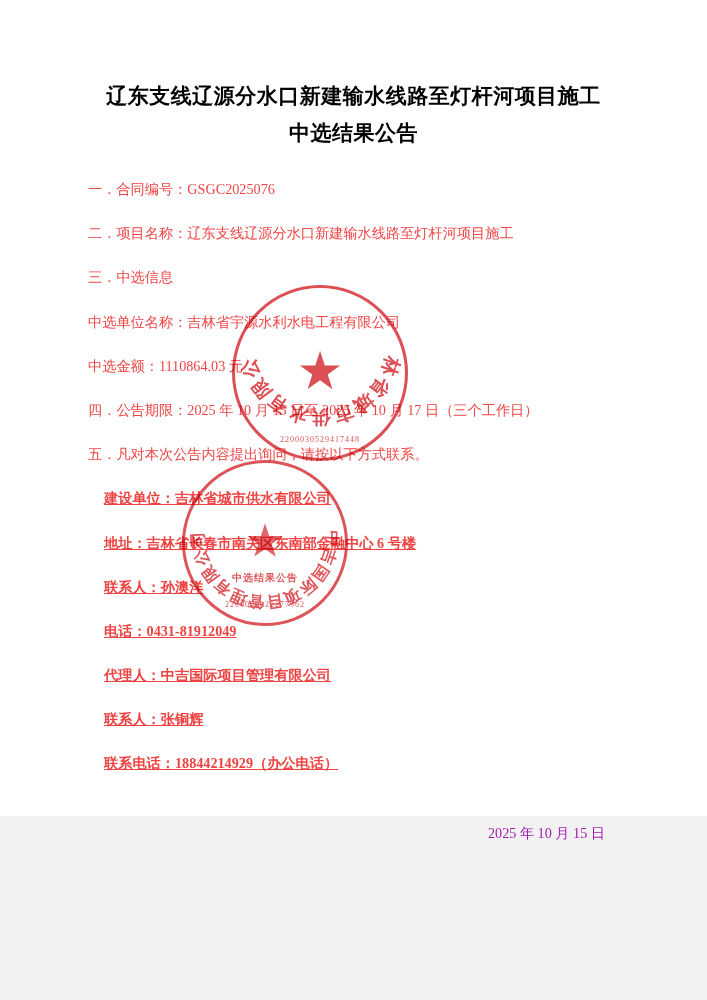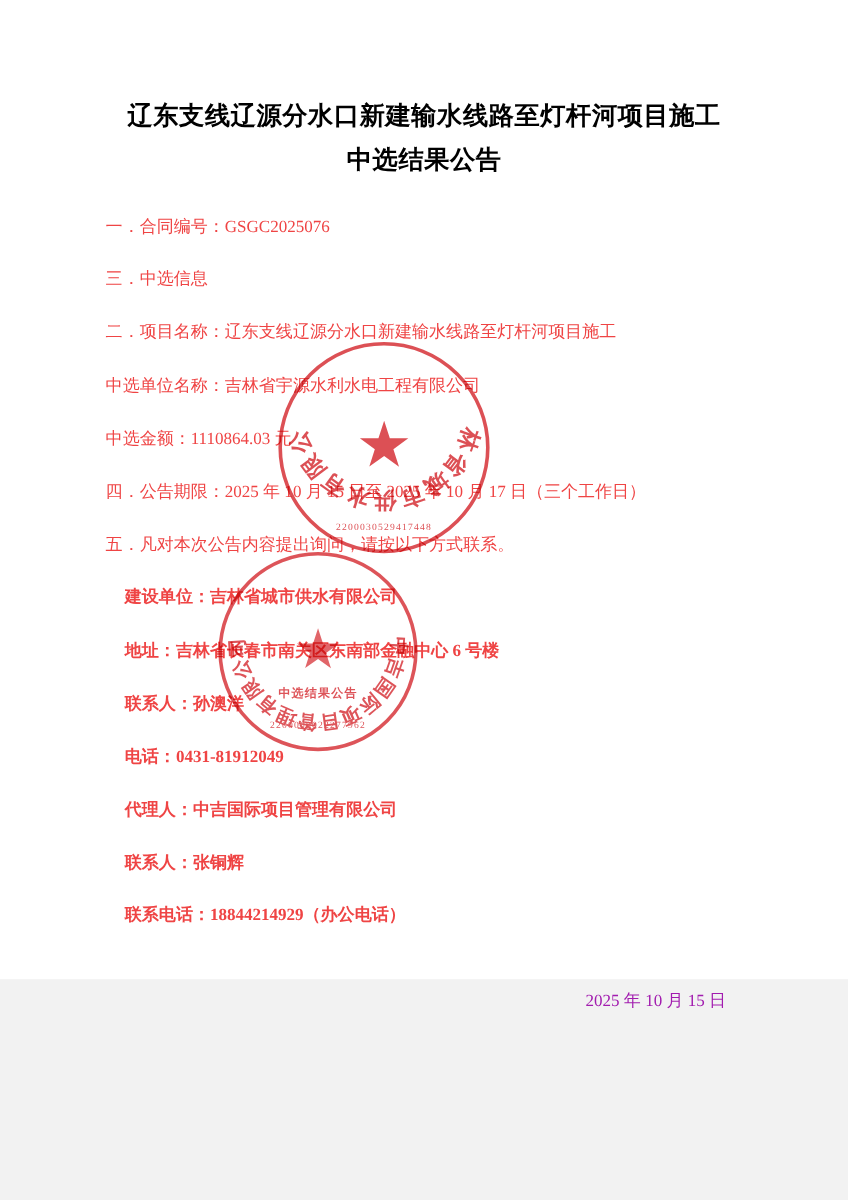--- a/index.html
+++ b/index.html
@@ -41,20 +41,21 @@
     margin-top: 22px;
   }
   .para {
     font-size: 14.2px;
     line-height: 30px;
     color: #ef4444;
     white-space: nowrap;
   }
   .para.indent {
     padding-left: 16px;
+    text-decoration: underline;
   }
   .bold {
     font-weight: bold;
   }
   .date-line {
     margin-top: 46px;
     text-align: right;
     font-size: 14.2px;
     color: #a21caf;
     padding-right: 14px;
@@ -138,22 +139,22 @@
 
   <div class="doc-body">
 
     <h1 class="doc-title">
       <span>辽东支线辽源分水口新建输水线路至灯杆河项目施工</span>
       <span class="line2">中选结果公告</span>
     </h1>
 
     <div class="content">
       <p class="para">一．合同编号：GSGC2025076</p>
+      <p class="para">二．项目名称：辽东支线辽源分水口新建输水线路至灯杆河项目施工</p>
       <p class="para">三．中选信息</p>
-      <p class="para">二．项目名称：辽东支线辽源分水口新建输水线路至灯杆河项目施工</p>
       <p class="para">中选单位名称：吉林省宇源水利水电工程有限公司</p>
       <p class="para">中选金额：1110864.03 元</p>
       <p class="para">四．公告期限：2025 年 10 月 15 日至 2025 年 10 月 17 日（三个工作日）</p>
       <p class="para">五．凡对本次公告内容提出询问，请按以下方式联系。</p>
       <p class="para indent bold">建设单位：吉林省城市供水有限公司</p>
       <p class="para indent bold">地址：吉林省长春市南关区东南部金融中心 6 号楼</p>
       <p class="para indent bold">联系人：孙澳洋</p>
       <p class="para indent bold">电话：0431-81912049</p>
       <p class="para indent bold">代理人：中吉国际项目管理有限公司</p>
       <p class="para indent bold">联系人：张铜辉</p>

